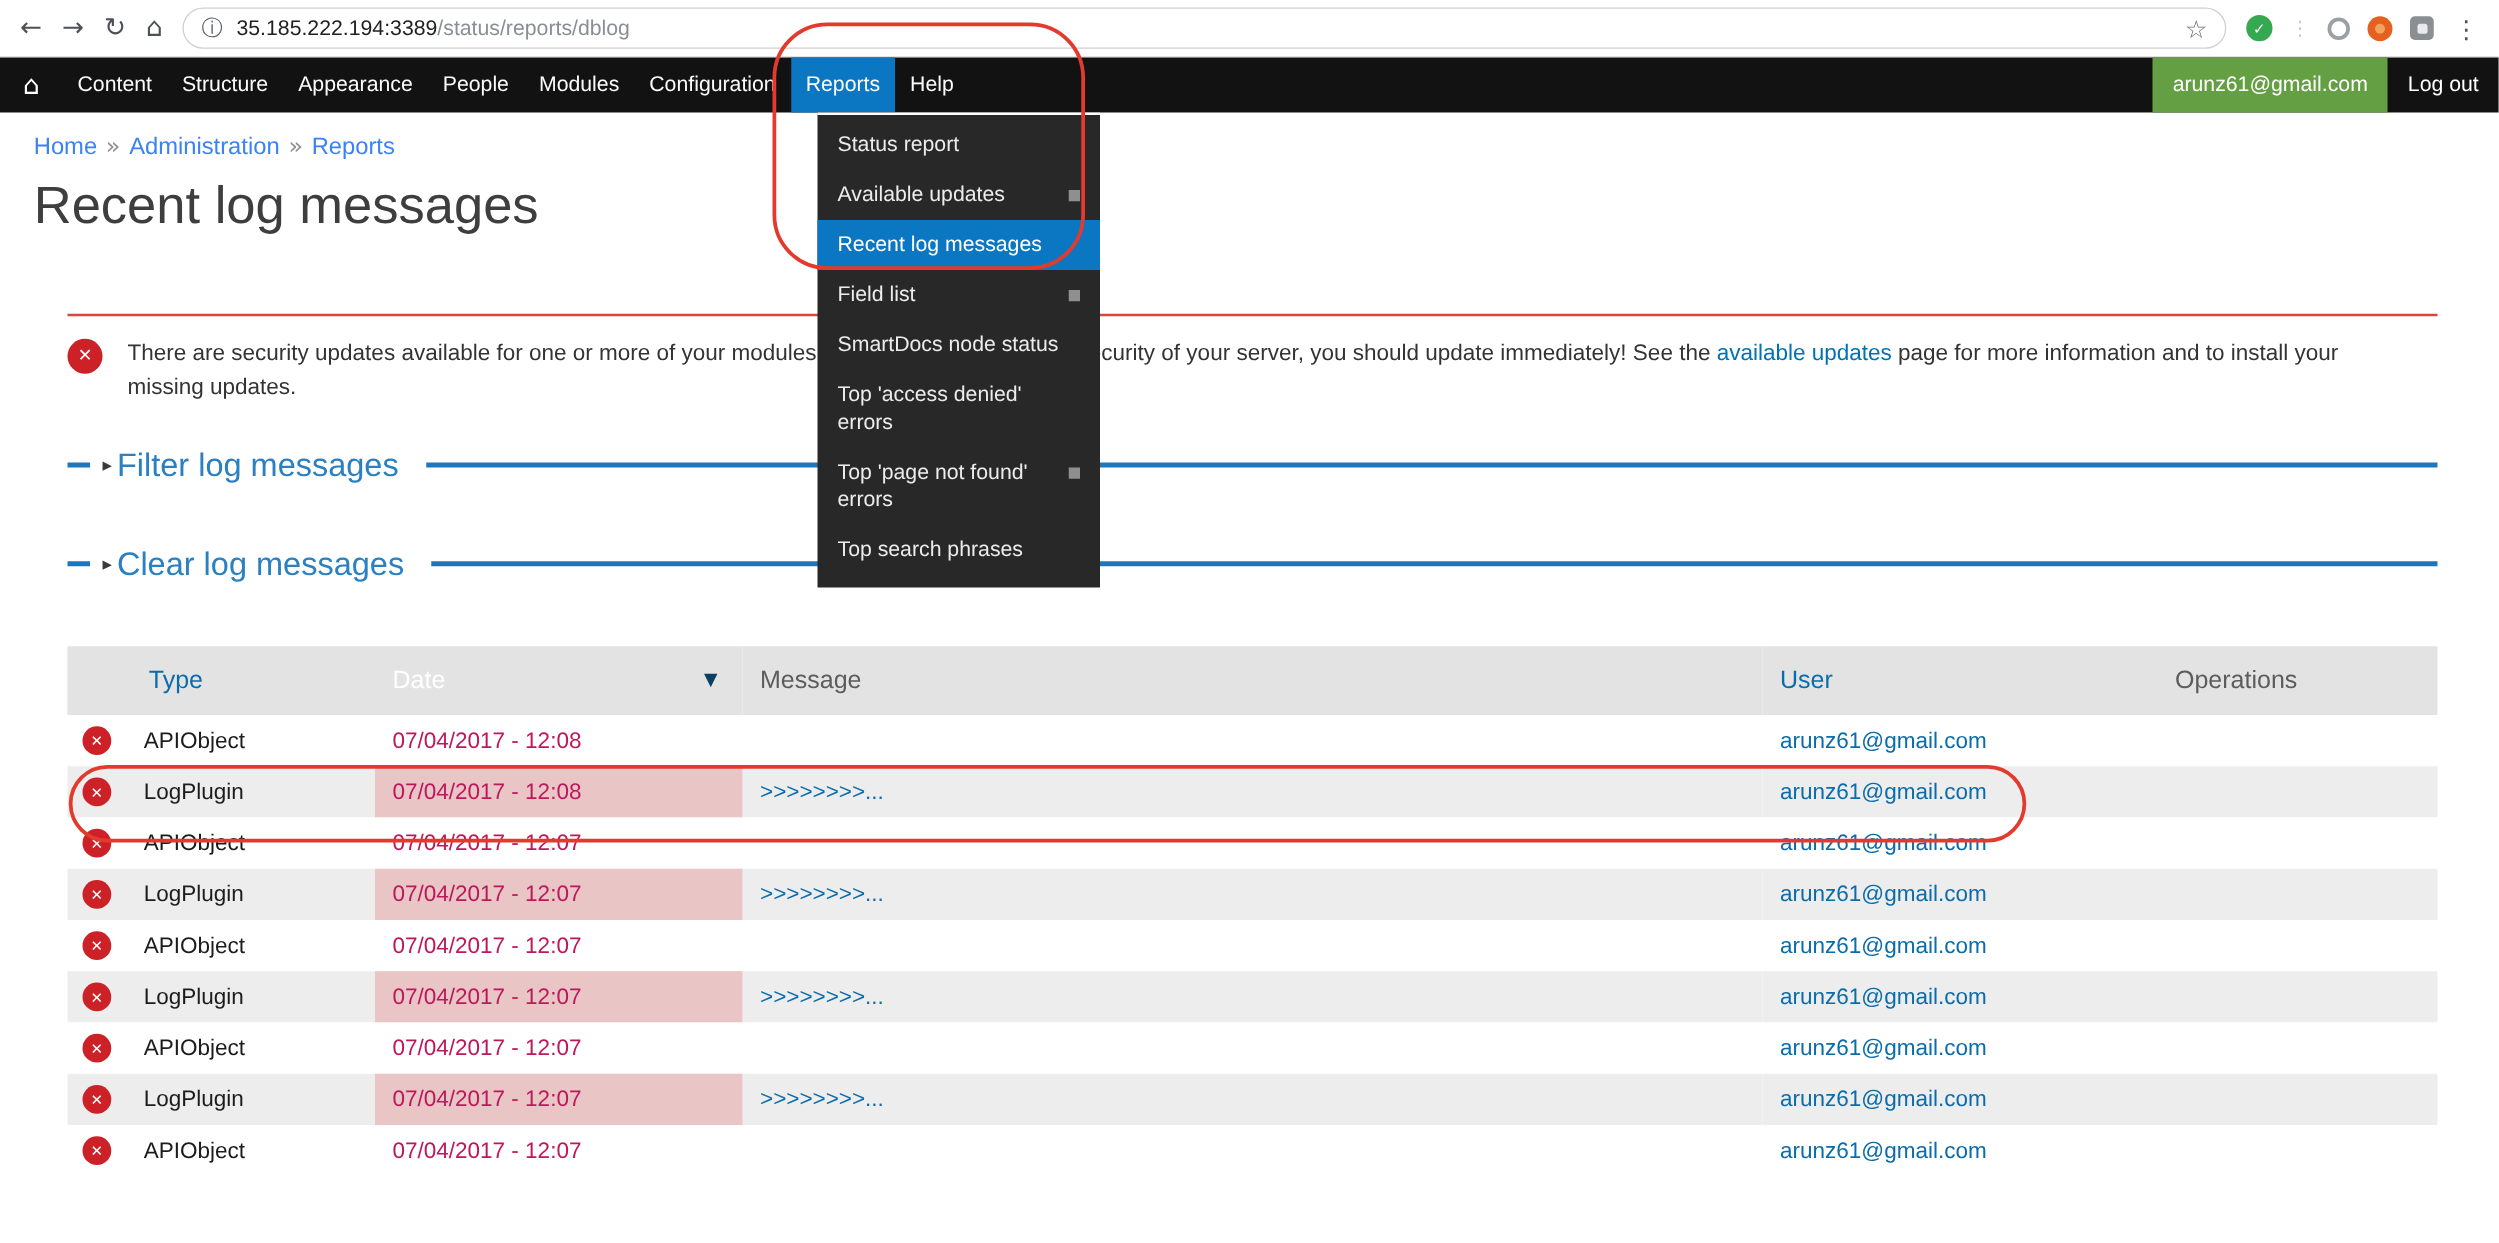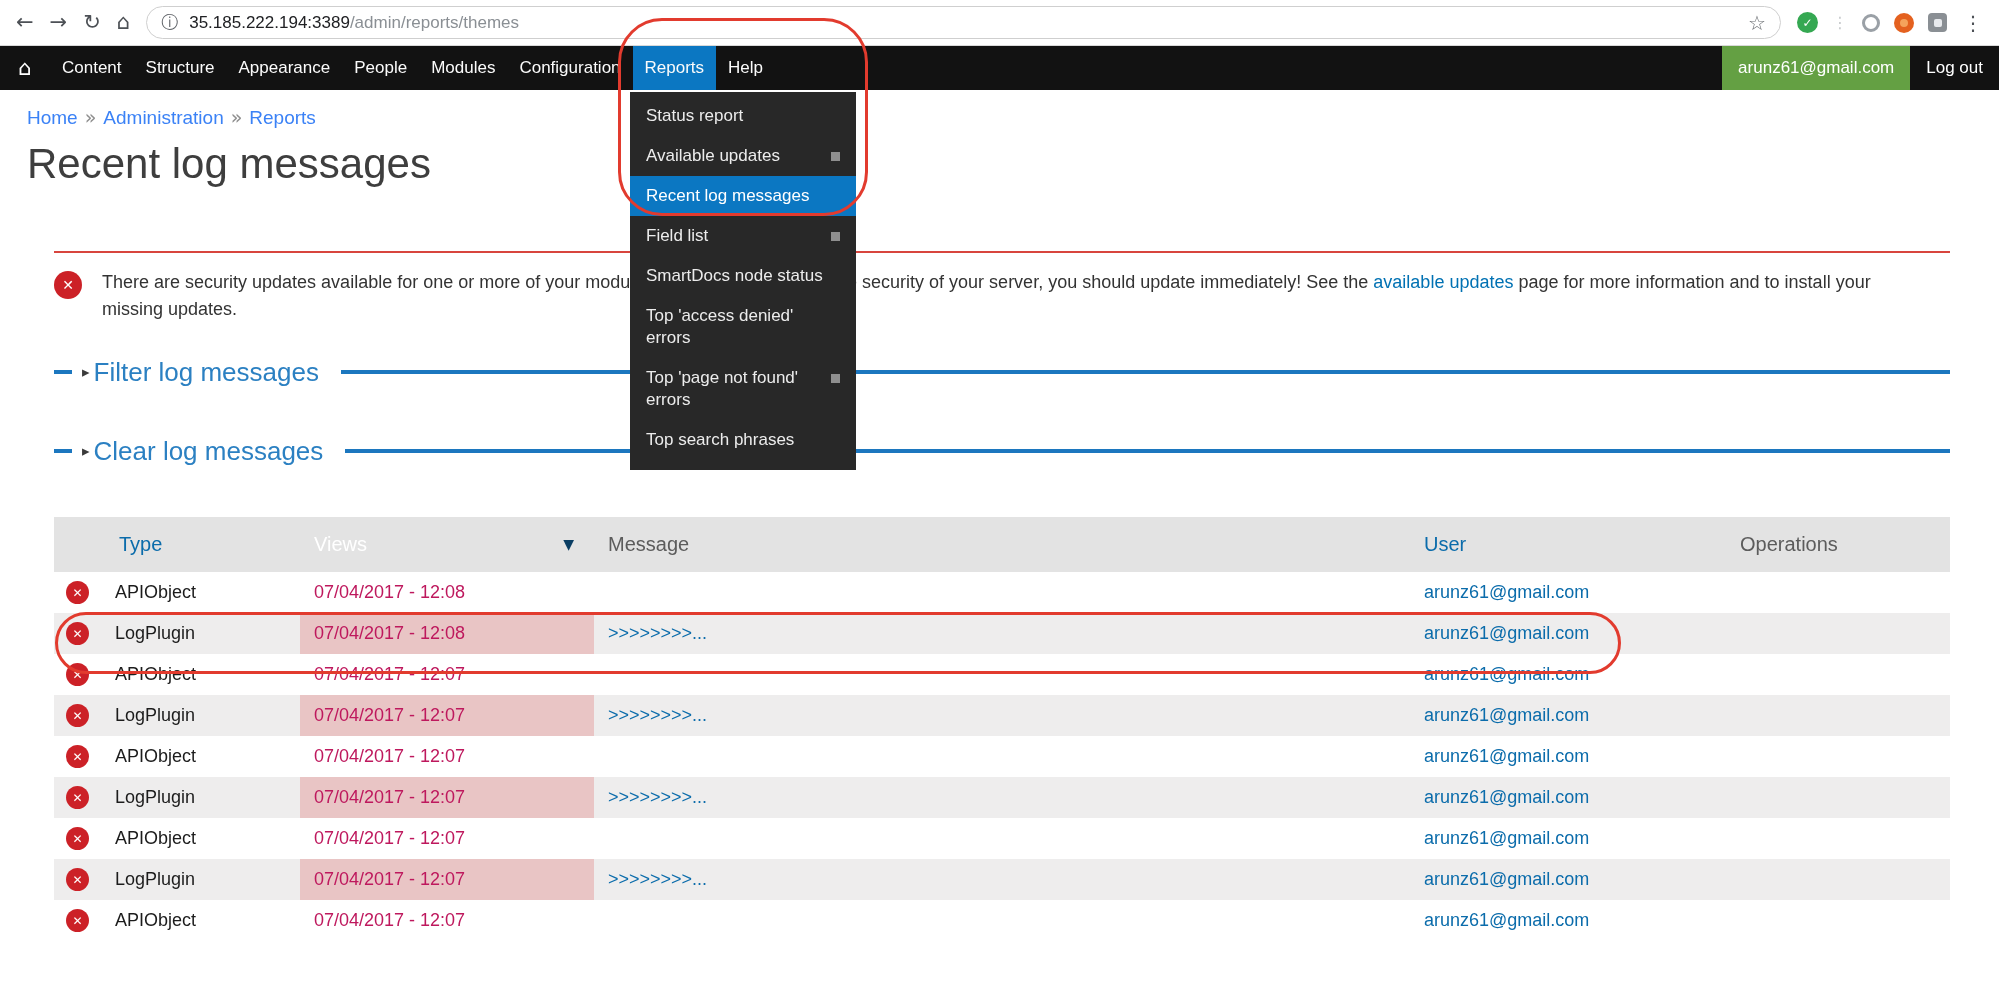--- a/index.html
+++ b/index.html
@@ -85,21 +85,21 @@
              vertical-align:middle; margin-right:26px; }
   .type-txt { vertical-align:middle; }
   td.c-date { padding-left:14px; color:#be185d; }
   tr.error td.c-date { background:#e9c5c5; }
   td.c-msg { padding-left:14px; }
   td.c-msg a { color:#0b6cab; text-decoration:none; }
   td.c-user { padding-left:14px; }
   td.c-user a { color:#0b6cab; text-decoration:none; }
 
   
-  .dropdown { position:absolute; left:630px; top:90px; width:226px; background:#282828;
+  .dropdown { position:absolute; left:654px; top:90px; width:226px; background:#282828;
               border-top:2px solid #fff; padding:4px 0 10px; z-index:50; }
   .dd-item { display:flex; justify-content:space-between; align-items:flex-start;
              padding:9px 16px; font-size:17px; color:#ececec; line-height:22px; cursor:pointer; }
   .dd-item.active { background:#0b77c2; color:#fff; }
   .dd-badge { width:9px; height:9px; background:#8f8f8f; flex:0 0 auto; margin:7px 0 0 10px; }
 
   
   .annot { position:absolute; border:3px solid #e23b2e; pointer-events:none; z-index:100; }
   .annot-menu { left:618px; top:18px; width:250px; height:198px; border-radius:44px; }
   .annot-row { left:55px; top:612px; width:1566px; height:62px; border-radius:31px; }
@@ -109,21 +109,21 @@
 
 <div class="screen">
 
   <div class="browser-bar">
     <span class="nav-ic glyph">←</span>
     <span class="nav-ic glyph">→</span>
     <span class="nav-ic glyph">↻</span>
     <span class="nav-ic glyph">⌂</span>
     <div class="omnibox">
       <span class="info-ic glyph">ⓘ</span>
-      <span class="url"><span class="host">35.185.222.194:3389</span><span class="path">/admin/reports/themes</span></span>
+      <span class="url"><span class="host">35.185.222.194:3389</span><span class="path">/status/reports/dblog</span></span>
       <span class="star glyph">☆</span>
     </div>
     <div class="ext">
       <span class="ext-green glyph">✓</span>
       <span class="ext-faint glyph">⋮</span>
       <span class="ext-gray-circ"></span>
       <span class="ext-orange">
           <i></i>
         </span>
       <span class="ext-square">
@@ -182,21 +182,21 @@
       <colgroup>
           <col style="width:246px">
           <col style="width:294px">
           <col style="width:816px">
           <col style="width:310px">
           <col style="width:230px">
         </colgroup>
       <thead>
         <tr>
           <th class="c-type"><a href="#">Type</a></th>
-          <th class="c-date"><span>Views</span><span class="sort-arrow glyph">▼</span></th>
+          <th class="c-date"><span>Date</span><span class="sort-arrow glyph">▼</span></th>
           <th class="c-msg">Message</th>
           <th class="c-user"><a href="#">User</a></th>
           <th class="c-ops">Operations</th>
         </tr>
       </thead>
       <tbody>
         <tr>
           <td class="c-type"><span class="row-err glyph">✕</span><span class="type-txt">APIObject</span></td>
           <td class="c-date">07/04/2017 - 12:08</td>
           <td class="c-msg"></td>

